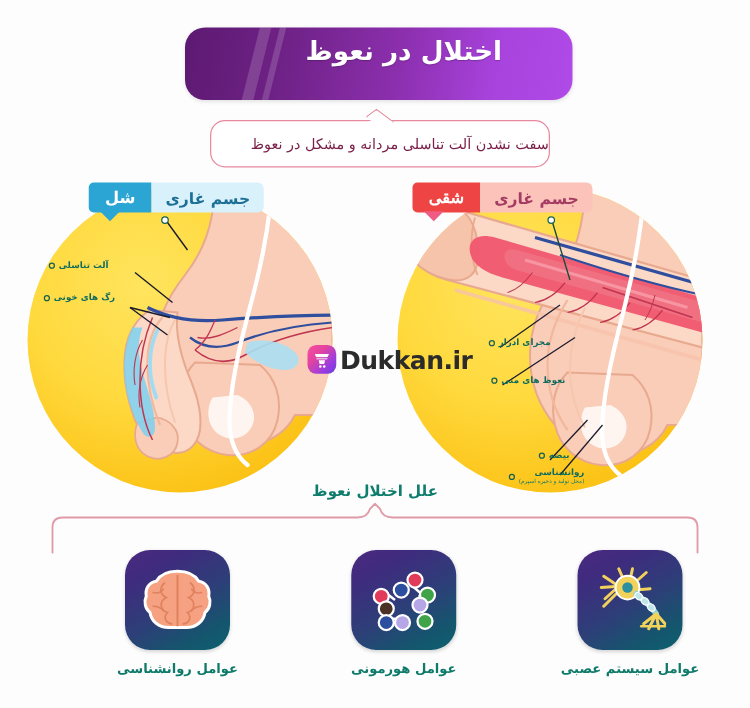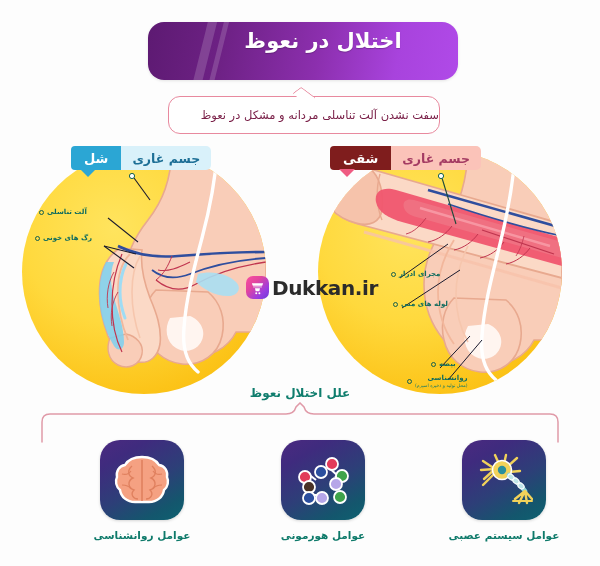--- a/index.html
+++ b/index.html
@@ -119,21 +119,21 @@
   .tag-state::after {
     content: "";
     position: absolute;
     left: 9px; bottom: -7px;
     width: 0; height: 0;
     border-left: 8px solid transparent;
     border-right: 8px solid transparent;
     border-top: 8px solid currentColor;
   }
   #tag-state-flaccid { background: #2ba6d4; color: #2ba6d4; }
-  #tag-state-erect   { background: #7f1d1d; color: #ef5b82; }
+  #tag-state-erect   { background: #ef4444; color: #ef5b82; font-family: Liberation Serif, serif; }
   .tag-state span { color: #ffffff; }
 
   .tag-part {
     padding: 0 11px;
     display: flex; align-items: center;
     font-size: 12.5px; font-weight: bold;
     direction: rtl;
     border-radius: 0 5px 5px 0;
   }
   #tag-part-flaccid { background: #d9f1fa; color: #1d6f96; }
@@ -361,21 +361,21 @@
   <line x1="84" y1="158" x2="142" y2="120" stroke="#1a1a2e" stroke-width="1"></line>
   <line x1="122" y1="218" x2="152" y2="186" stroke="#1a1a2e" stroke-width="1"></line>
   <line x1="130" y1="230" x2="164" y2="190" stroke="#1a1a2e" stroke-width="1"></line>
 </svg>
 
 <div class="callout" id="callout-urethra">
   <div class="callout-text">مجرای ادرار</div>
   <div class="callout-dot"></div>
 </div>
 <div class="callout" id="callout-semen">
-  <div class="callout-text">لوله های منی</div>
+  <div class="callout-text">نعوظ های منی</div>
   <div class="callout-dot"></div>
 </div>
 <div class="callout" id="callout-testis">
   <div class="callout-text">بیضه</div>
   <div class="callout-dot"></div>
 </div>
 <div class="callout" id="callout-epidid">
   <div>
     <div class="callout-text">روانشناسی</div>
     <div class="callout-text callout-sub">(محل تولید و ذخیره اسپرم)</div>

